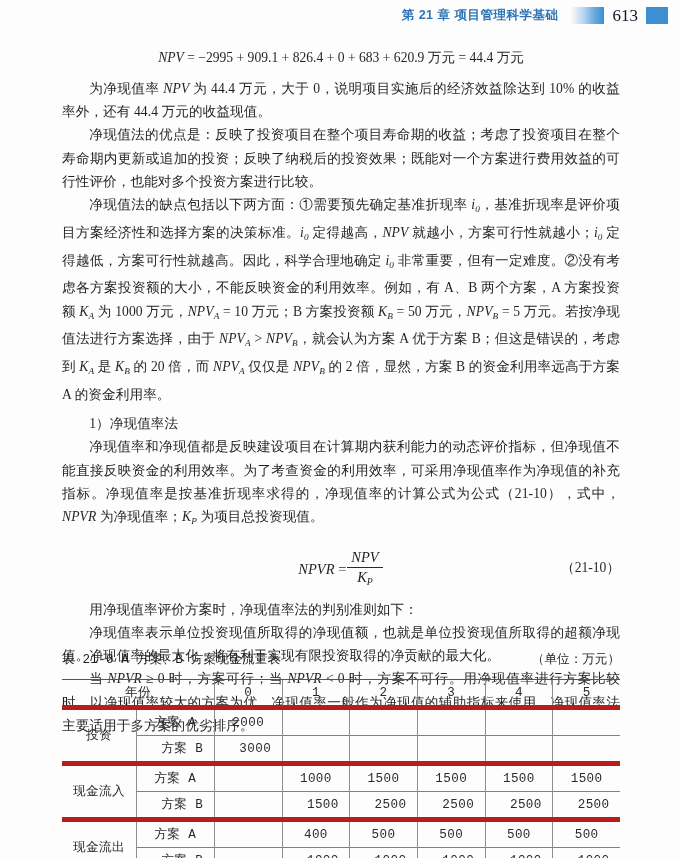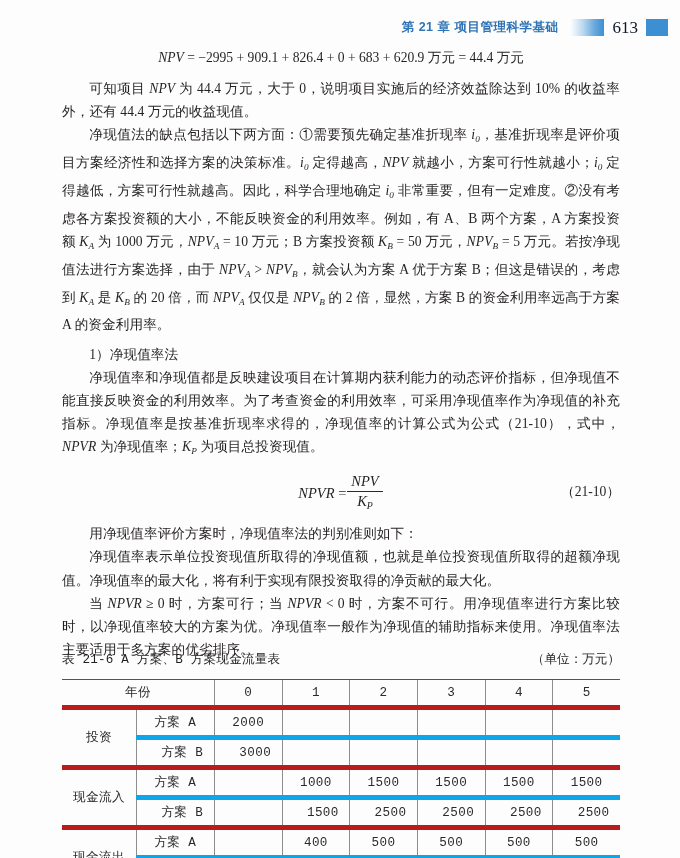--- a/index.html
+++ b/index.html
@@ -19,21 +19,21 @@
   .page {
     position: relative;
     width: 680px;
     height: 858px;
     background: #fdfdfd;
   }
 
   
   .header {
     position: absolute;
-    top: 14px;
+    top: 2px;
     left: 0;
     width: 680px;
     height: 26px;
     display: flex;
     align-items: center;
     justify-content: flex-end;
     padding-right: 12px;
     box-sizing: border-box;
   }
   .header-title {
@@ -84,21 +84,21 @@
 
   
   .formula-line {
     margin: 2px 0 8px 0;
     font-size: 13.6px;
     line-height: 23px;
     text-align: center;
   }
   .formula-block {
     position: relative;
-    margin: 7px 0 6px 0;
+    margin: 13px 0 6px 0;
     height: 46px;
   }
   .formula-center {
     position: absolute;
     left: 0; right: 0;
     top: 4px;
     text-align: center;
     font-size: 14.5px;
   }
   .eqno {
@@ -166,21 +166,21 @@
     text-align: center;
     height: 25px;
     padding: 0 2px;
     font-family: Liberation Mono, monospace;
     color: #2a2a2a;
     letter-spacing: .4px;
   }
   table.cf td.nb { border-left: none; }
   table.cf tr.toprule td { border-top: 1.4px solid #555; }
   table.cf tr.midrule td { border-top: 5px solid #b91c1c; }
-  table.cf tr.thinrule td.inner { border-top: 5px solid #0ea5e9; padding-left: 16px; }
+  table.cf tr.thinrule td.inner { border-top: 1px solid #0ea5e9; padding-left: 16px; }
   table.cf tr.botrule td { border-bottom: 1.4px solid #555; }
   td.grp { width: 108px; }
   td.sub { width: 90px; }
   td.yr  { width: 60px; }
   .nowrap { white-space: nowrap; }
 </style>
 </head>
 <body>
 
 <div class="page">
@@ -192,22 +192,23 @@
     <span class="hdr-solid"></span>
   </div>
 
   <div class="content">
 
     <div class="formula-line">
       <span class="it">NPV</span>
       <span>= −2995 + 909.1 + 826.4 + 0 + 683 + 620.9 万元 = 44.4 万元</span>
     </div>
 
-    <p class="indent"><span>可知项目 </span><span class="it">NPV</span><span> 为 44.4 万元，大于 0，说明项目实施后的经济效益除达到 10% 的收益率外，还有 44.4 万元的收益现值。</span></p>
-
+    <p class="indent"><span>为净现值率 </span><span class="it">NPV</span><span> 为 44.4 万元，大于 0，说明项目实施后的经济效益除达到 10% 的收益率外，还有 44.4 万元的收益现值。</span></p>
+
+    <p class="indent">净现值法的优点是：反映了投资项目在整个项目寿命期的收益；考虑了投资项目在整个寿命期内更新或追加的投资；反映了纳税后的投资效果；既能对一个方案进行费用效益的可行性评价，也能对多个投资方案进行比较。</p>
 
     <p class="indent"><span>净现值法的缺点包括以下两方面：①需要预先确定基准折现率 </span><span class="it"><span>i</span><sub>0</sub></span><span>，基准折现率是评价项目方案经济性和选择方案的决策标准。</span><span class="it"><span>i</span><sub>0</sub></span><span> 定得越高，</span><span class="it">NPV</span><span> 就越小，方案可行性就越小；</span><span class="it"><span>i</span><sub>0</sub></span><span> 定得越低，方案可行性就越高。因此，科学合理地确定 </span><span class="it"><span>i</span><sub>0</sub></span><span> 非常重要，但有一定难度。②没有考虑各方案投资额的大小，不能反映资金的利用效率。例如，有 A、B 两个方案，A 方案投资额 </span><span class="it nowrap"><span>K</span><sub>A</sub></span><span> 为 1000 万元，</span><span class="it nowrap"><span>NPV</span><sub>A</sub></span><span> = 10 万元；B 方案投资额 </span><span class="it nowrap"><span>K</span><sub>B</sub></span><span> = 50 万元，</span><span class="it nowrap"><span>NPV</span><sub>B</sub></span><span> = 5 万元。若按净现值法进行方案选择，由于 </span><span class="it nowrap"><span>NPV</span><sub>A</sub></span><span> &gt; </span><span class="it nowrap"><span>NPV</span><sub>B</sub></span><span>，就会认为方案 A 优于方案 B；但这是错误的，考虑到 </span><span class="it nowrap"><span>K</span><sub>A</sub></span><span> 是 </span><span class="it nowrap"><span>K</span><sub>B</sub></span><span> 的 20 倍，而 </span><span class="it nowrap"><span>NPV</span><sub>A</sub></span><span> 仅仅是 </span><span class="it nowrap"><span>NPV</span><sub>B</sub></span><span> 的 2 倍，显然，方案 B 的资金利用率远高于方案 A 的资金利用率。</span></p>
 
     <div class="gap-sm"></div>
 
     <p class="indent">1）净现值率法</p>
 
     <p class="indent"><span>净现值率和净现值都是反映建设项目在计算期内获利能力的动态评价指标，但净现值不能直接反映资金的利用效率。为了考查资金的利用效率，可采用净现值率作为净现值的补充指标。净现值率是按基准折现率求得的，净现值率的计算公式为公式（21-10），式中，</span><span class="it">NPVR</span><span> 为净现值率；</span><span class="it nowrap"><span>K</span><sub>P</sub></span><span> 为项目总投资现值。</span></p>
 
     <div class="formula-block">

